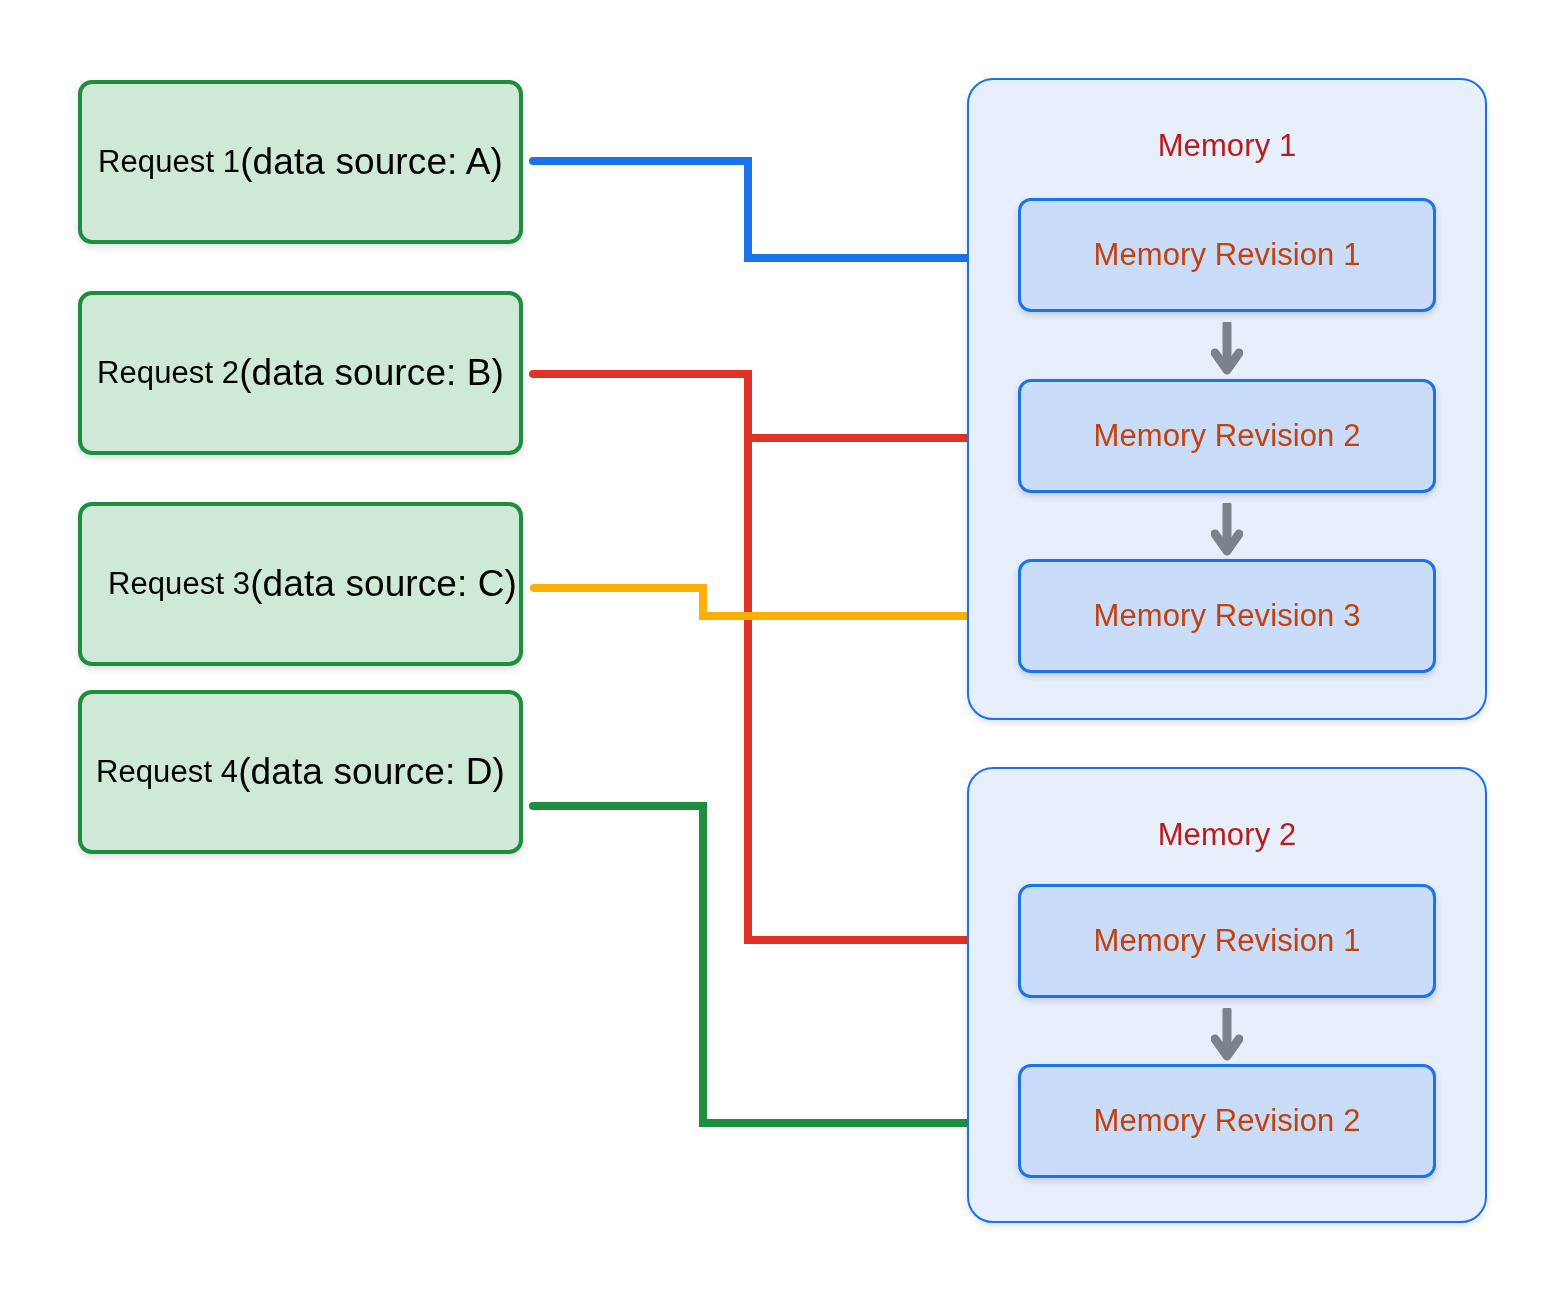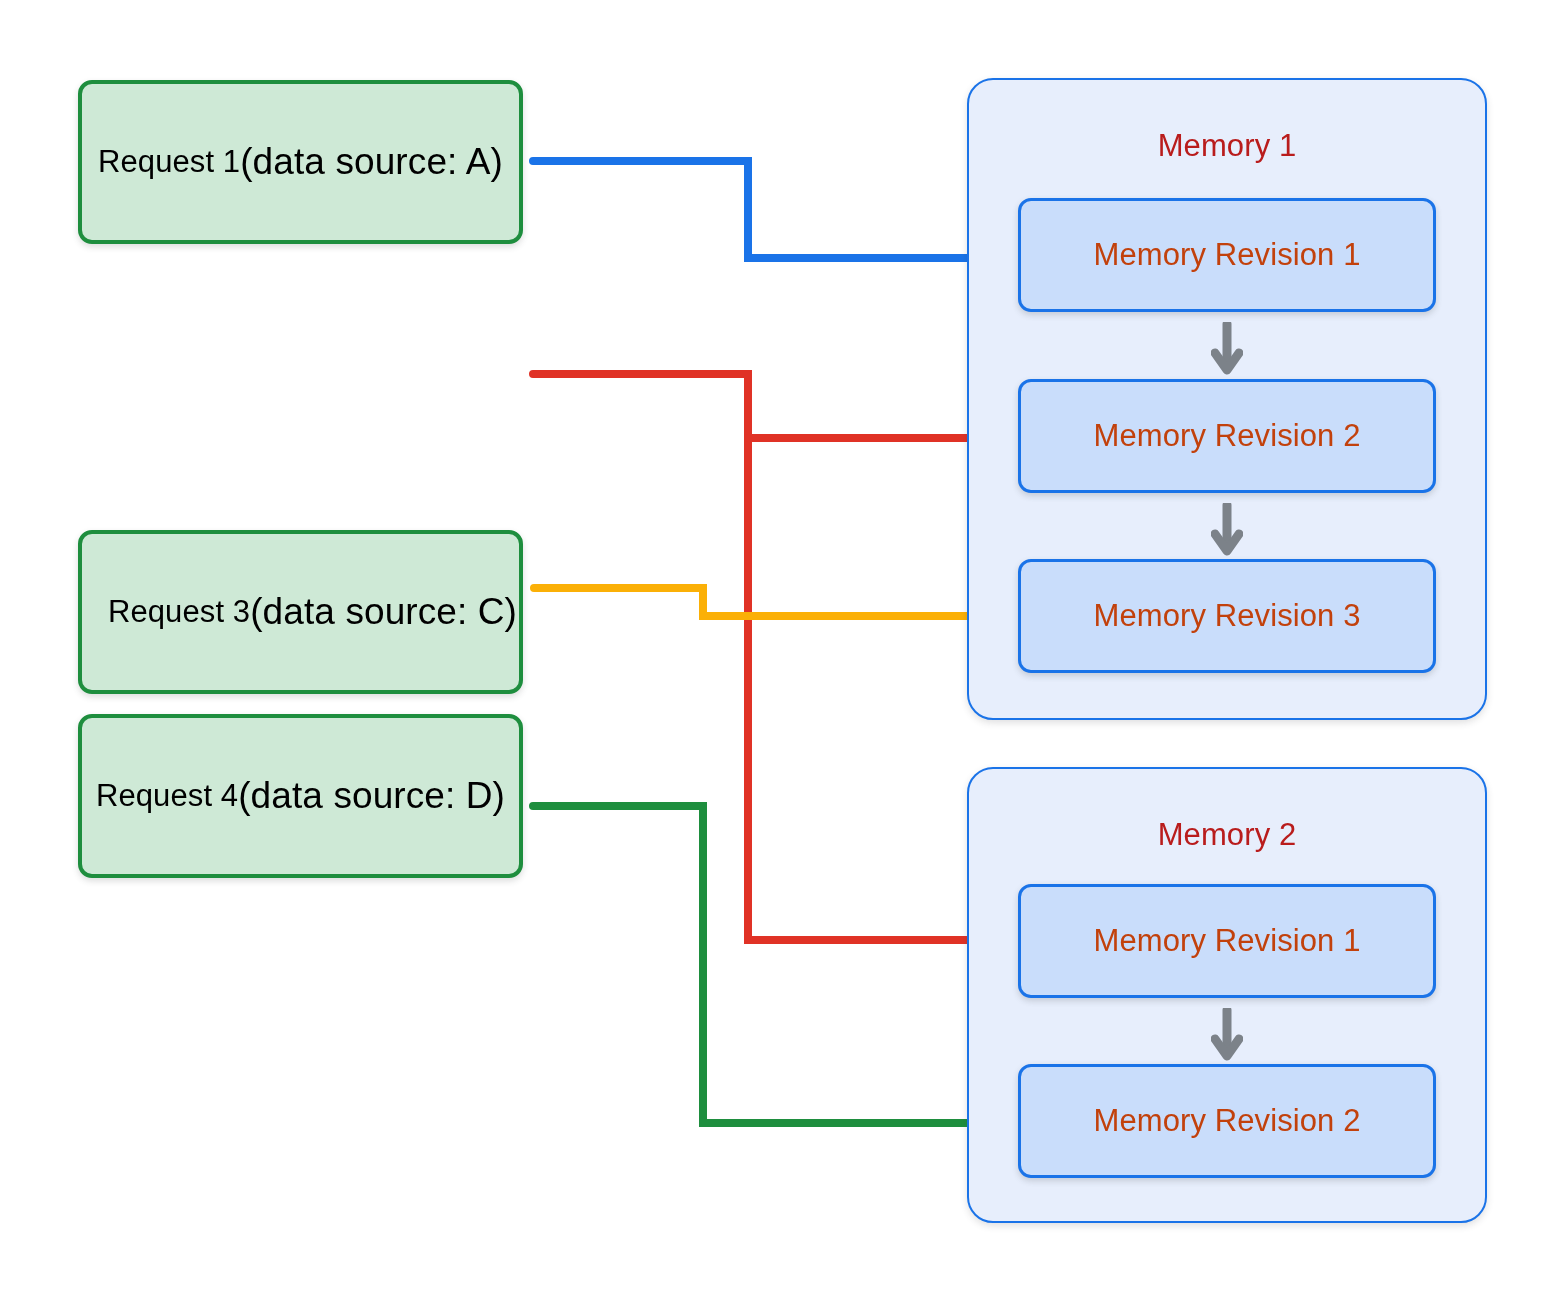--- a/index.html
+++ b/index.html
@@ -47,22 +47,22 @@
     line-height: 1.18;
     letter-spacing: 0.1px;
   }
   .request-sub {
     font-size: 37px;
     line-height: 1.25;
     letter-spacing: 0.1px;
   }
   #req-1 { top: 80px; }
   #req-2 { top: 291px; }
-  #req-3 { top: 530px; padding-left: 24px; }
-  #req-4 { top: 714px; }
+  #req-3 { top: 502px; padding-left: 24px; }
+  #req-4 { top: 690px; }
 
   
   .memory-container {
     position: absolute;
     left: 967px;
     width: 520px;
     box-sizing: border-box;
     background: #e7eefc;
     border: 2px solid #1a73e8;
     border-radius: 26px;
@@ -145,20 +145,24 @@
       <path d="M533,806 L703,806 L703,1123 L990,1123" fill="none" stroke="#1e8e3e" stroke-width="8" stroke-linecap="round" stroke-linejoin="miter"></path>
       <path d="M975,1105 L1005,1123 L975,1141" fill="none" stroke="#1e8e3e" stroke-width="8" stroke-linecap="round" stroke-linejoin="round"></path>
     </g>
   </svg>
 
   <div class="request-box" id="req-1">
     <div class="request-title">Request 1</div>
     <div class="request-sub">(data source: A)</div>
   </div>
 
+  <div class="request-box" id="req-2">
+    <div class="request-title">Request 2</div>
+    <div class="request-sub">(data source: B)</div>
+  </div>
 
   <div class="request-box" id="req-3">
     <div class="request-title">Request 3</div>
     <div class="request-sub">(data source: C)</div>
   </div>
 
   <div class="request-box" id="req-4">
     <div class="request-title">Request 4</div>
     <div class="request-sub">(data source: D)</div>
   </div>

